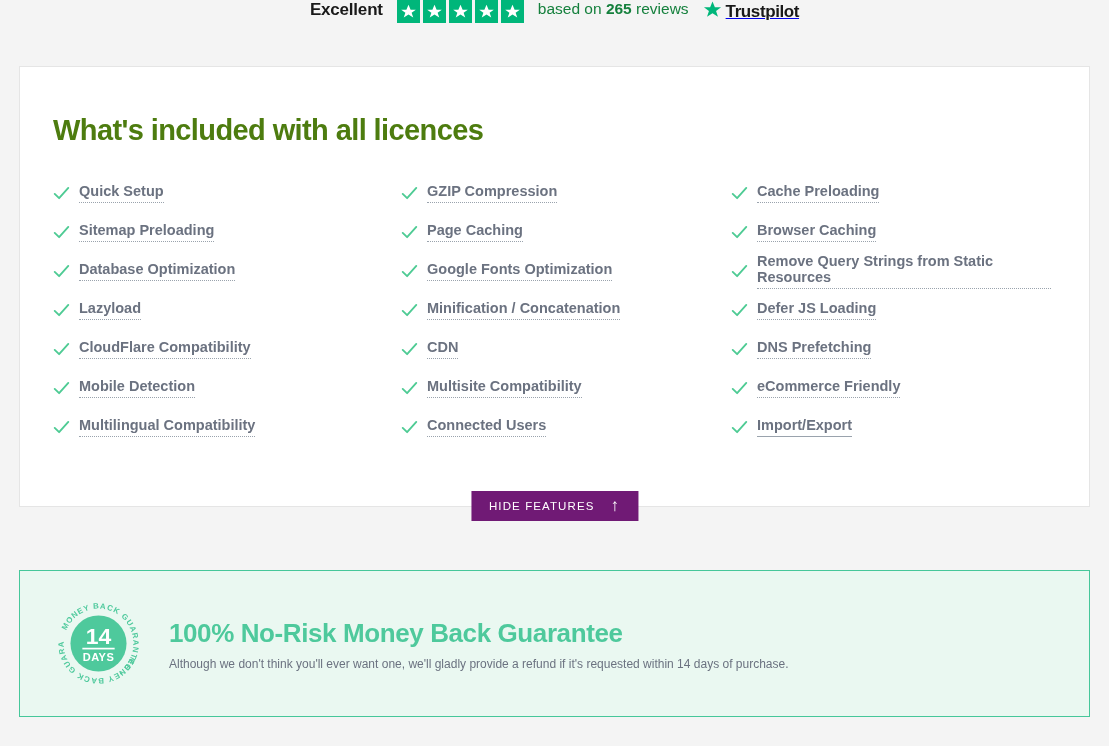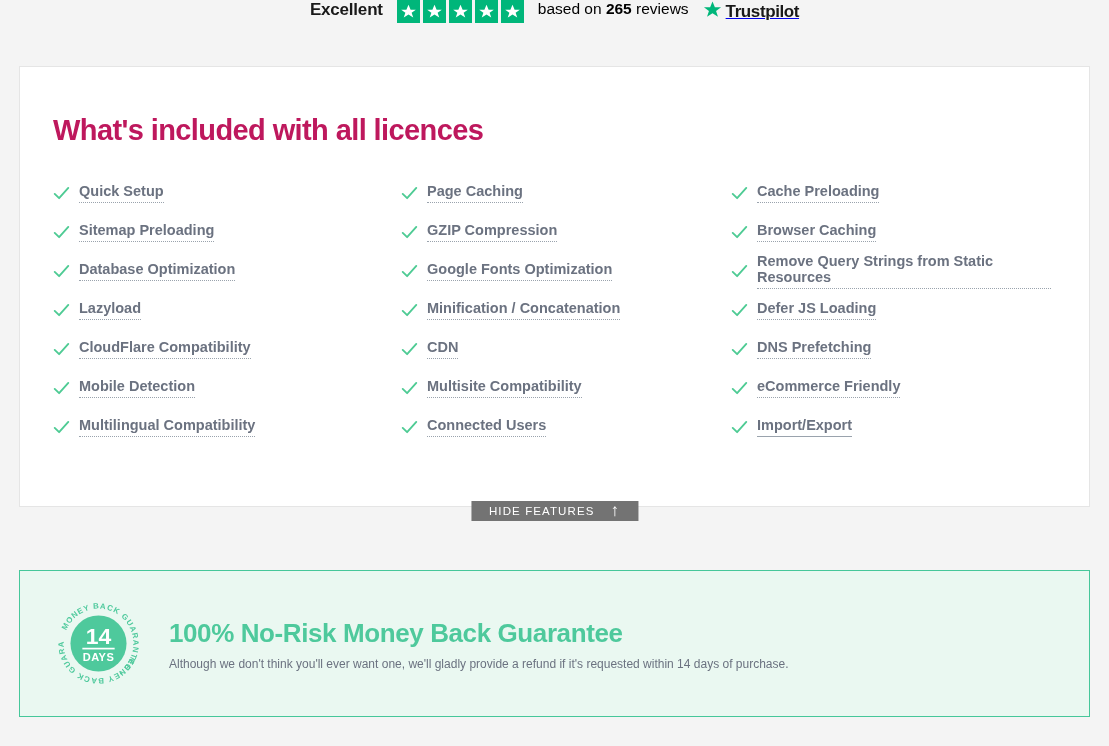--- a/index.html
+++ b/index.html
@@ -38,21 +38,21 @@
     width: 23px;
     height: 23px;
     background: #00b67a;
     display: flex;
     align-items: center;
     justify-content: center;
   }
   .tp-star-box svg { display: block; }
   .tp-reviews {
     font-size: 15.5px;
-    color: #000000;
+    color: #15803d;
   }
   .tp-reviews b { font-weight: bold; }
   .tp-logo {
     display: flex;
     align-items: center;
     gap: 4px;
   }
   .tp-logo-text {
     font-size: 17px;
     font-weight: bold;
@@ -67,21 +67,21 @@
     background: #ffffff;
     border: 1px solid #e5e5e5;
     height: 441px;
     box-sizing: border-box;
   }
   .features-title {
     margin: 0;
     padding: 47px 0 0 33px;
     font-size: 29px;
     font-weight: bold;
-    color: #be185d;
+    color: #4d7c0f;
     letter-spacing: -0.6px;
   }
   .features-columns {
     display: flex;
     padding: 27px 0 0 33px;
   }
   .features-col {
     display: flex;
     flex-direction: column;
     font-weight: bold;
@@ -113,25 +113,25 @@
   .feature-label.plain {
     border-bottom: 1px solid #9aa3ad;
   }
 
   
   .hide-features-btn {
     position: absolute;
     left: 50%;
     transform: translateX(-50%);
     bottom: -15px;
-    background: #737373;
+    background: #701a75;
     color: #ffffff;
     border: none;
     padding: 0 18px;
-    height: 20px;
+    height: 30px;
     display: flex;
     align-items: center;
     gap: 16px;
     font-family: "Liberation Sans", sans-serif;
     font-size: 11.5px;
     letter-spacing: 1.1px;
     text-transform: uppercase;
     cursor: pointer;
   }
   .hide-features-btn .arrow-up {
@@ -267,27 +267,27 @@
             </svg></span>
         <span class="feature-label">Multilingual Compatibility</span>
       </div>
     </div>
 
     <div class="features-col c2">
       <div class="feature-item">
         <span class="check-icon"><svg width="17" height="17" viewBox="0 0 20 20">
               <path d="M2 10.5 L7.2 15.5 L18 3.5" fill="none" stroke="#4ecb94" stroke-width="2.2" stroke-linecap="round" stroke-linejoin="round"></path>
             </svg></span>
+        <span class="feature-label">GZIP Compression</span>
+      </div>
+      <div class="feature-item">
+        <span class="check-icon"><svg width="17" height="17" viewBox="0 0 20 20">
+              <path d="M2 10.5 L7.2 15.5 L18 3.5" fill="none" stroke="#4ecb94" stroke-width="2.2" stroke-linecap="round" stroke-linejoin="round"></path>
+            </svg></span>
         <span class="feature-label">Page Caching</span>
-      </div>
-      <div class="feature-item">
-        <span class="check-icon"><svg width="17" height="17" viewBox="0 0 20 20">
-              <path d="M2 10.5 L7.2 15.5 L18 3.5" fill="none" stroke="#4ecb94" stroke-width="2.2" stroke-linecap="round" stroke-linejoin="round"></path>
-            </svg></span>
-        <span class="feature-label">GZIP Compression</span>
       </div>
       <div class="feature-item">
         <span class="check-icon"><svg width="17" height="17" viewBox="0 0 20 20">
               <path d="M2 10.5 L7.2 15.5 L18 3.5" fill="none" stroke="#4ecb94" stroke-width="2.2" stroke-linecap="round" stroke-linejoin="round"></path>
             </svg></span>
         <span class="feature-label">Google Fonts Optimization</span>
       </div>
       <div class="feature-item">
         <span class="check-icon"><svg width="17" height="17" viewBox="0 0 20 20">
               <path d="M2 10.5 L7.2 15.5 L18 3.5" fill="none" stroke="#4ecb94" stroke-width="2.2" stroke-linecap="round" stroke-linejoin="round"></path>

